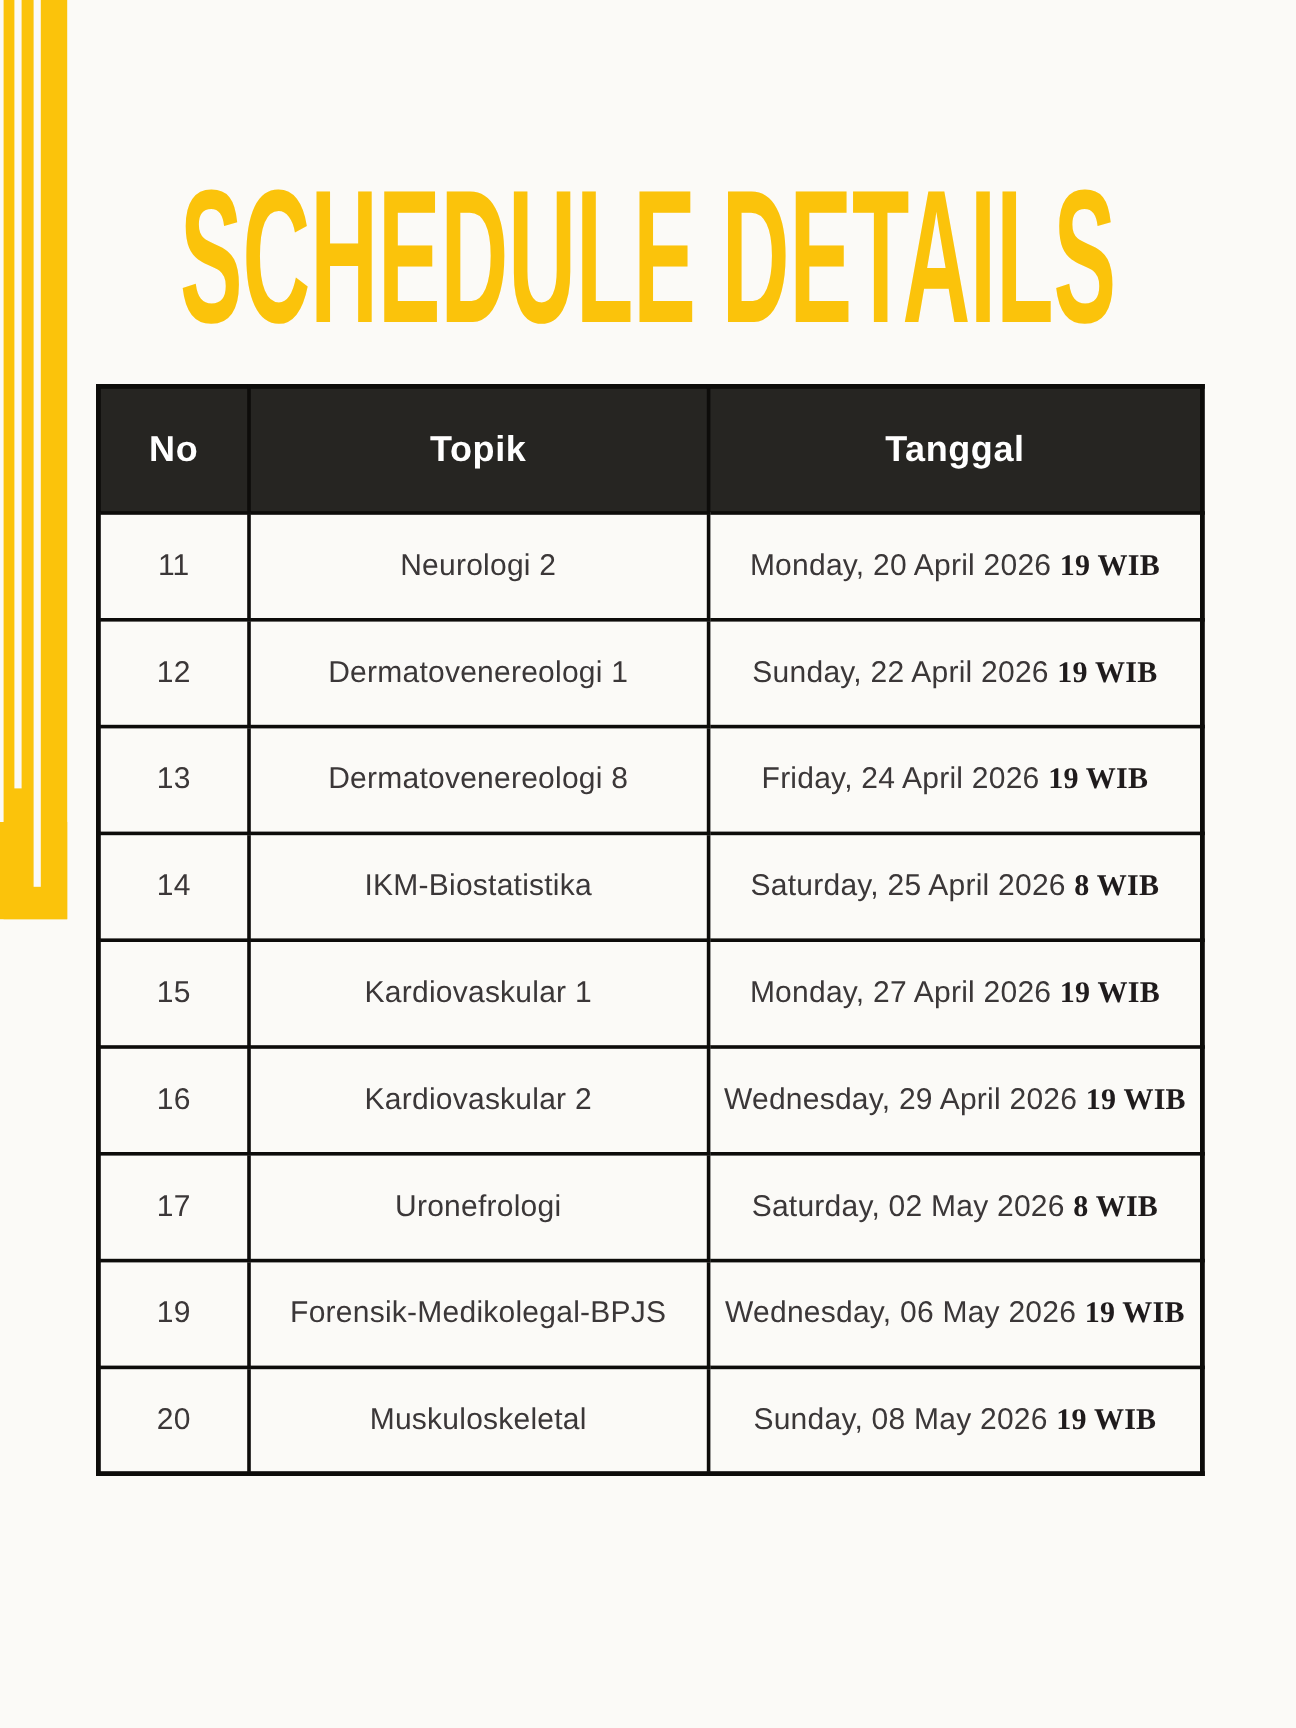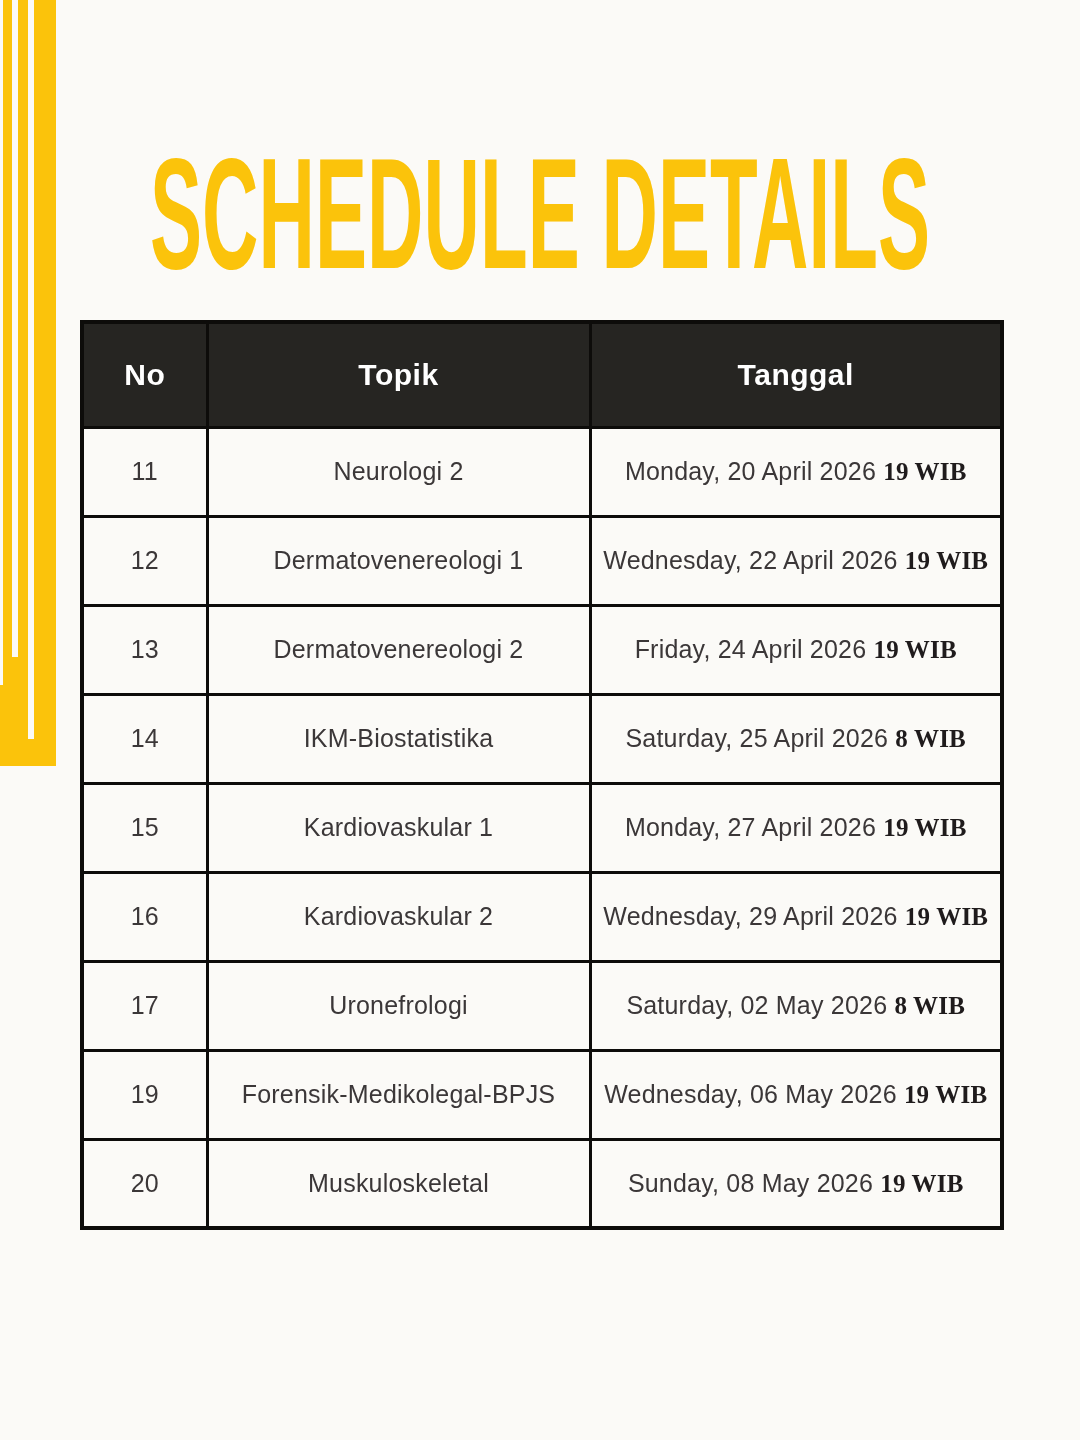--- a/index.html
+++ b/index.html
@@ -100,25 +100,25 @@
   </thead>
   <tbody>
     <tr>
       <td>11</td>
       <td>Neurologi 2</td>
       <td><span>Monday, 20 April 2026</span> <b>19 WIB</b></td>
     </tr>
     <tr>
       <td>12</td>
       <td>Dermatovenereologi 1</td>
-      <td><span>Wednesday, 22 April 2026</span> <b>19 WIB</b></td>
+      <td><span>Sunday, 22 April 2026</span> <b>19 WIB</b></td>
     </tr>
     <tr>
       <td>13</td>
-      <td>Dermatovenereologi 2</td>
+      <td>Dermatovenereologi 8</td>
       <td><span>Friday, 24 April 2026</span> <b>19 WIB</b></td>
     </tr>
     <tr>
       <td>14</td>
       <td>IKM-Biostatistika</td>
       <td><span>Saturday, 25 April 2026</span> <b>8 WIB</b></td>
     </tr>
     <tr>
       <td>15</td>
       <td>Kardiovaskular 1</td>

